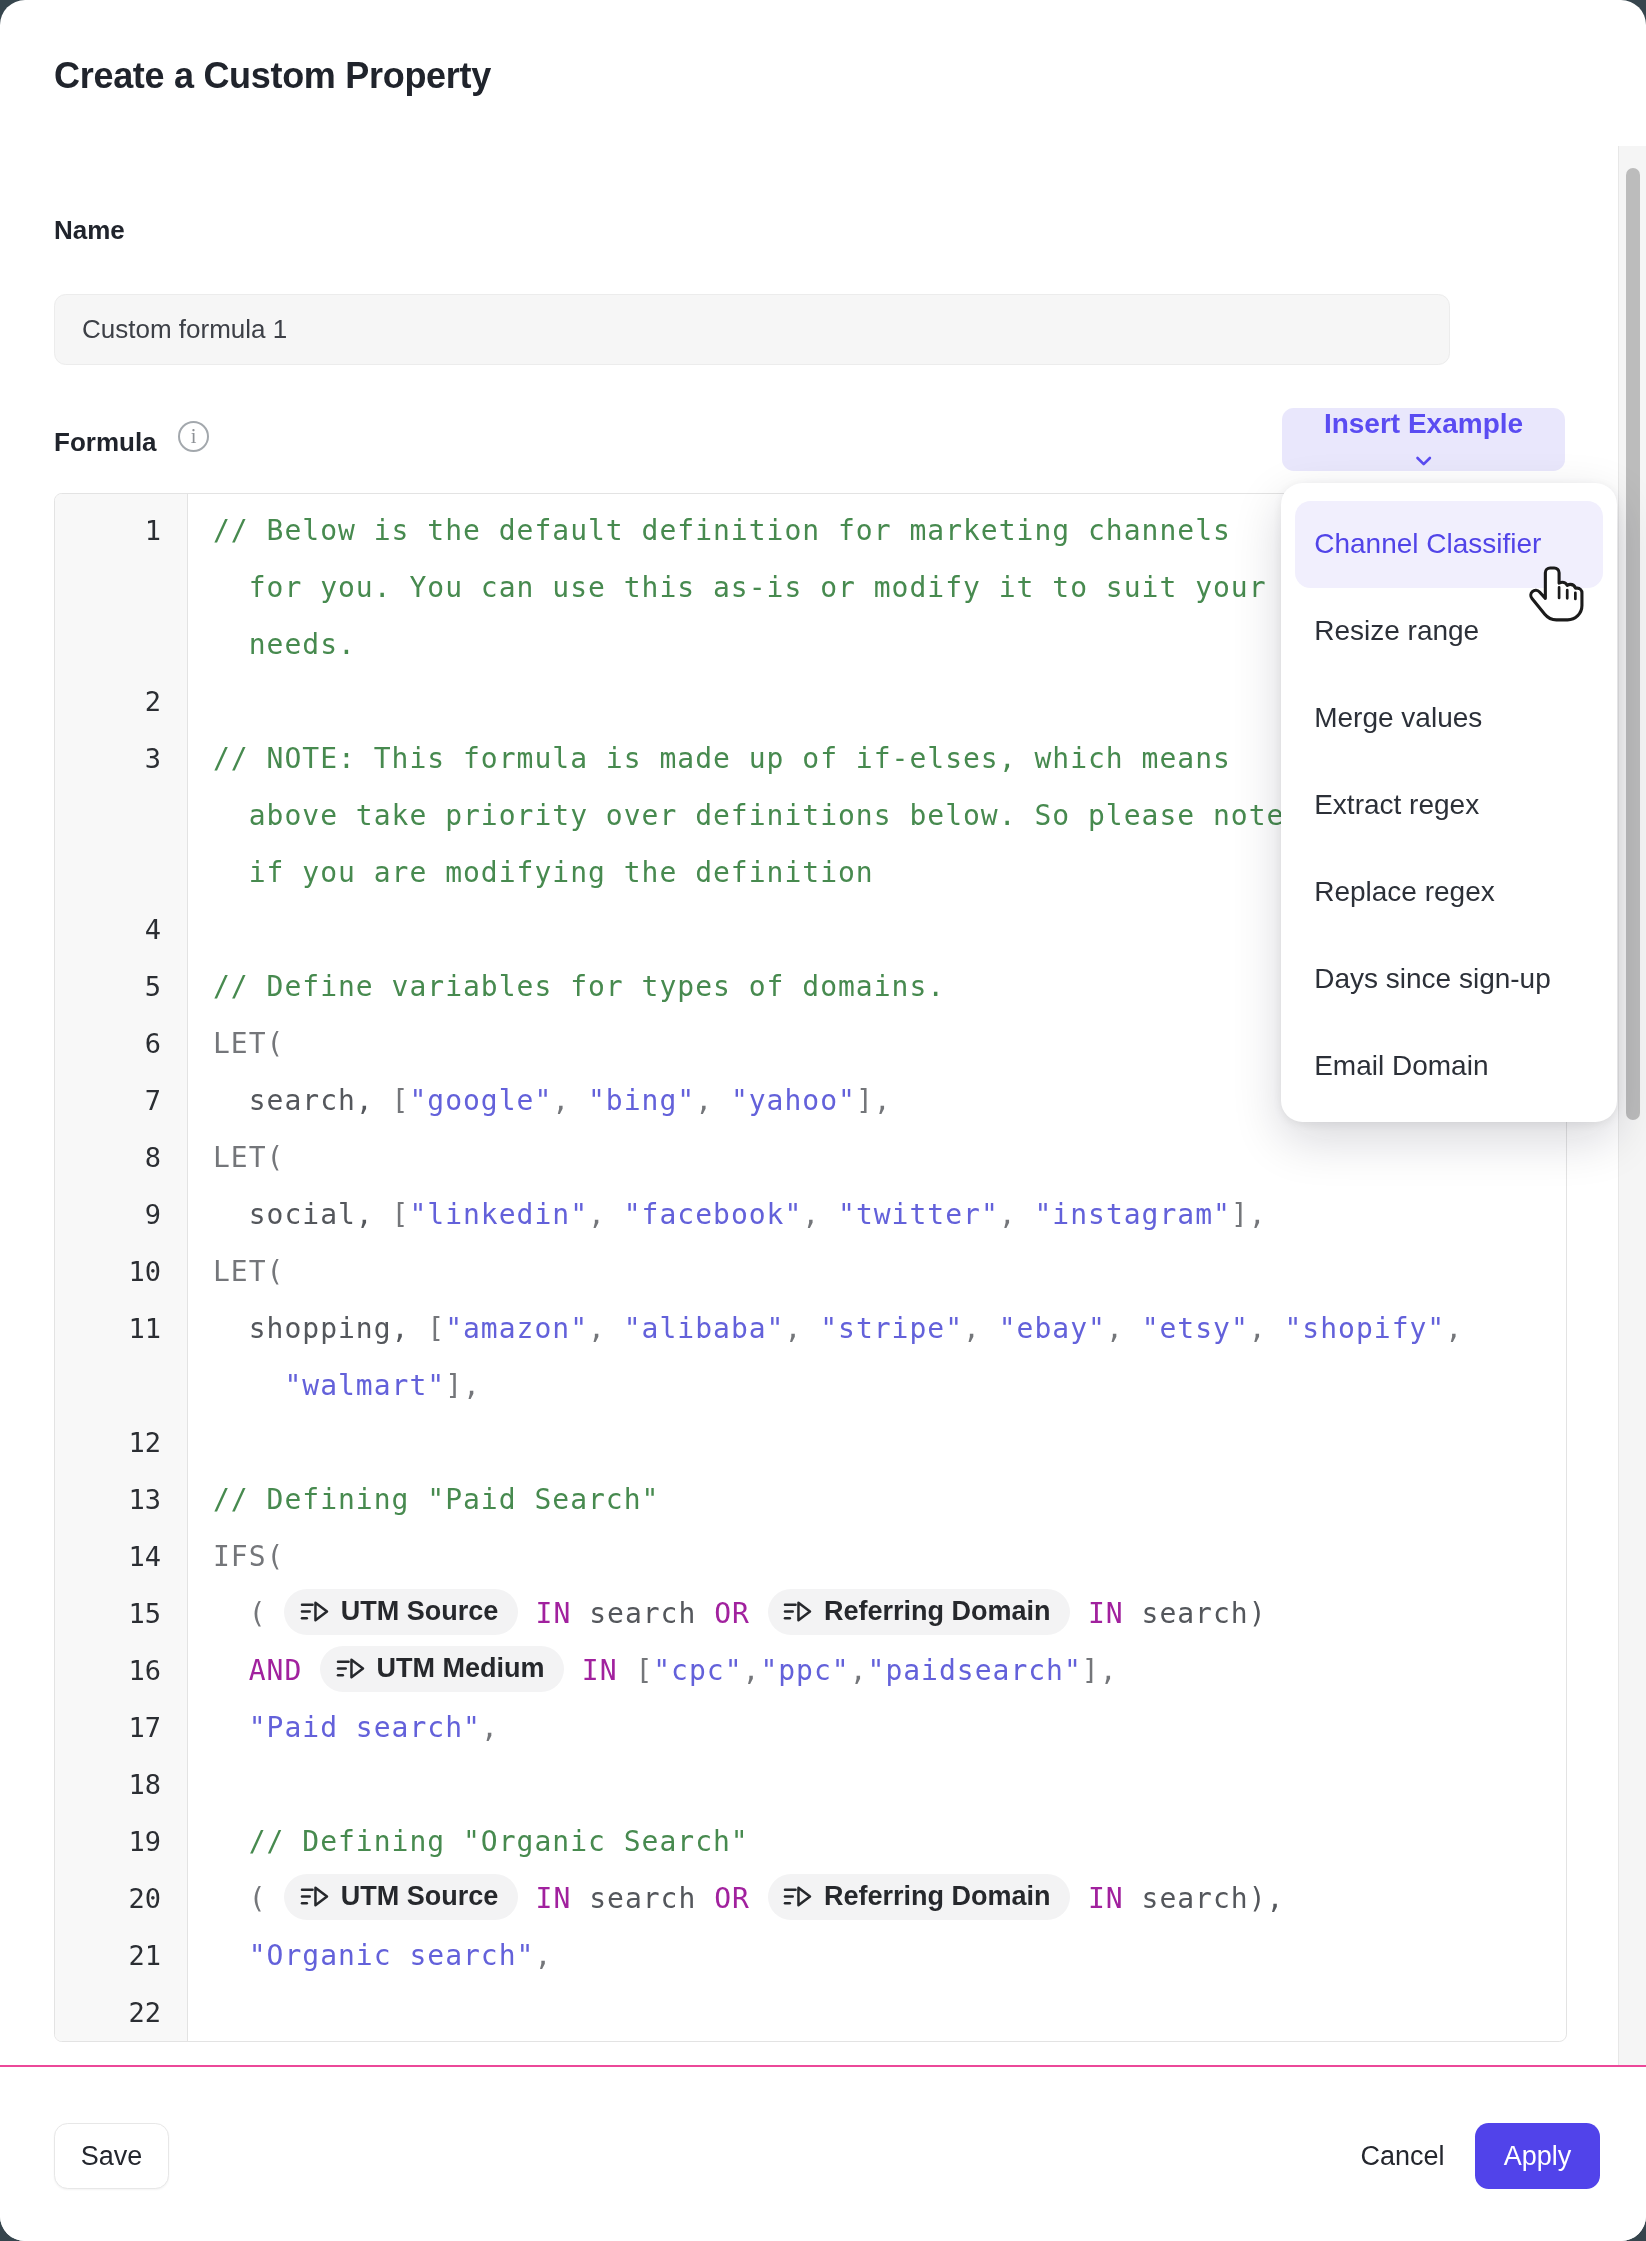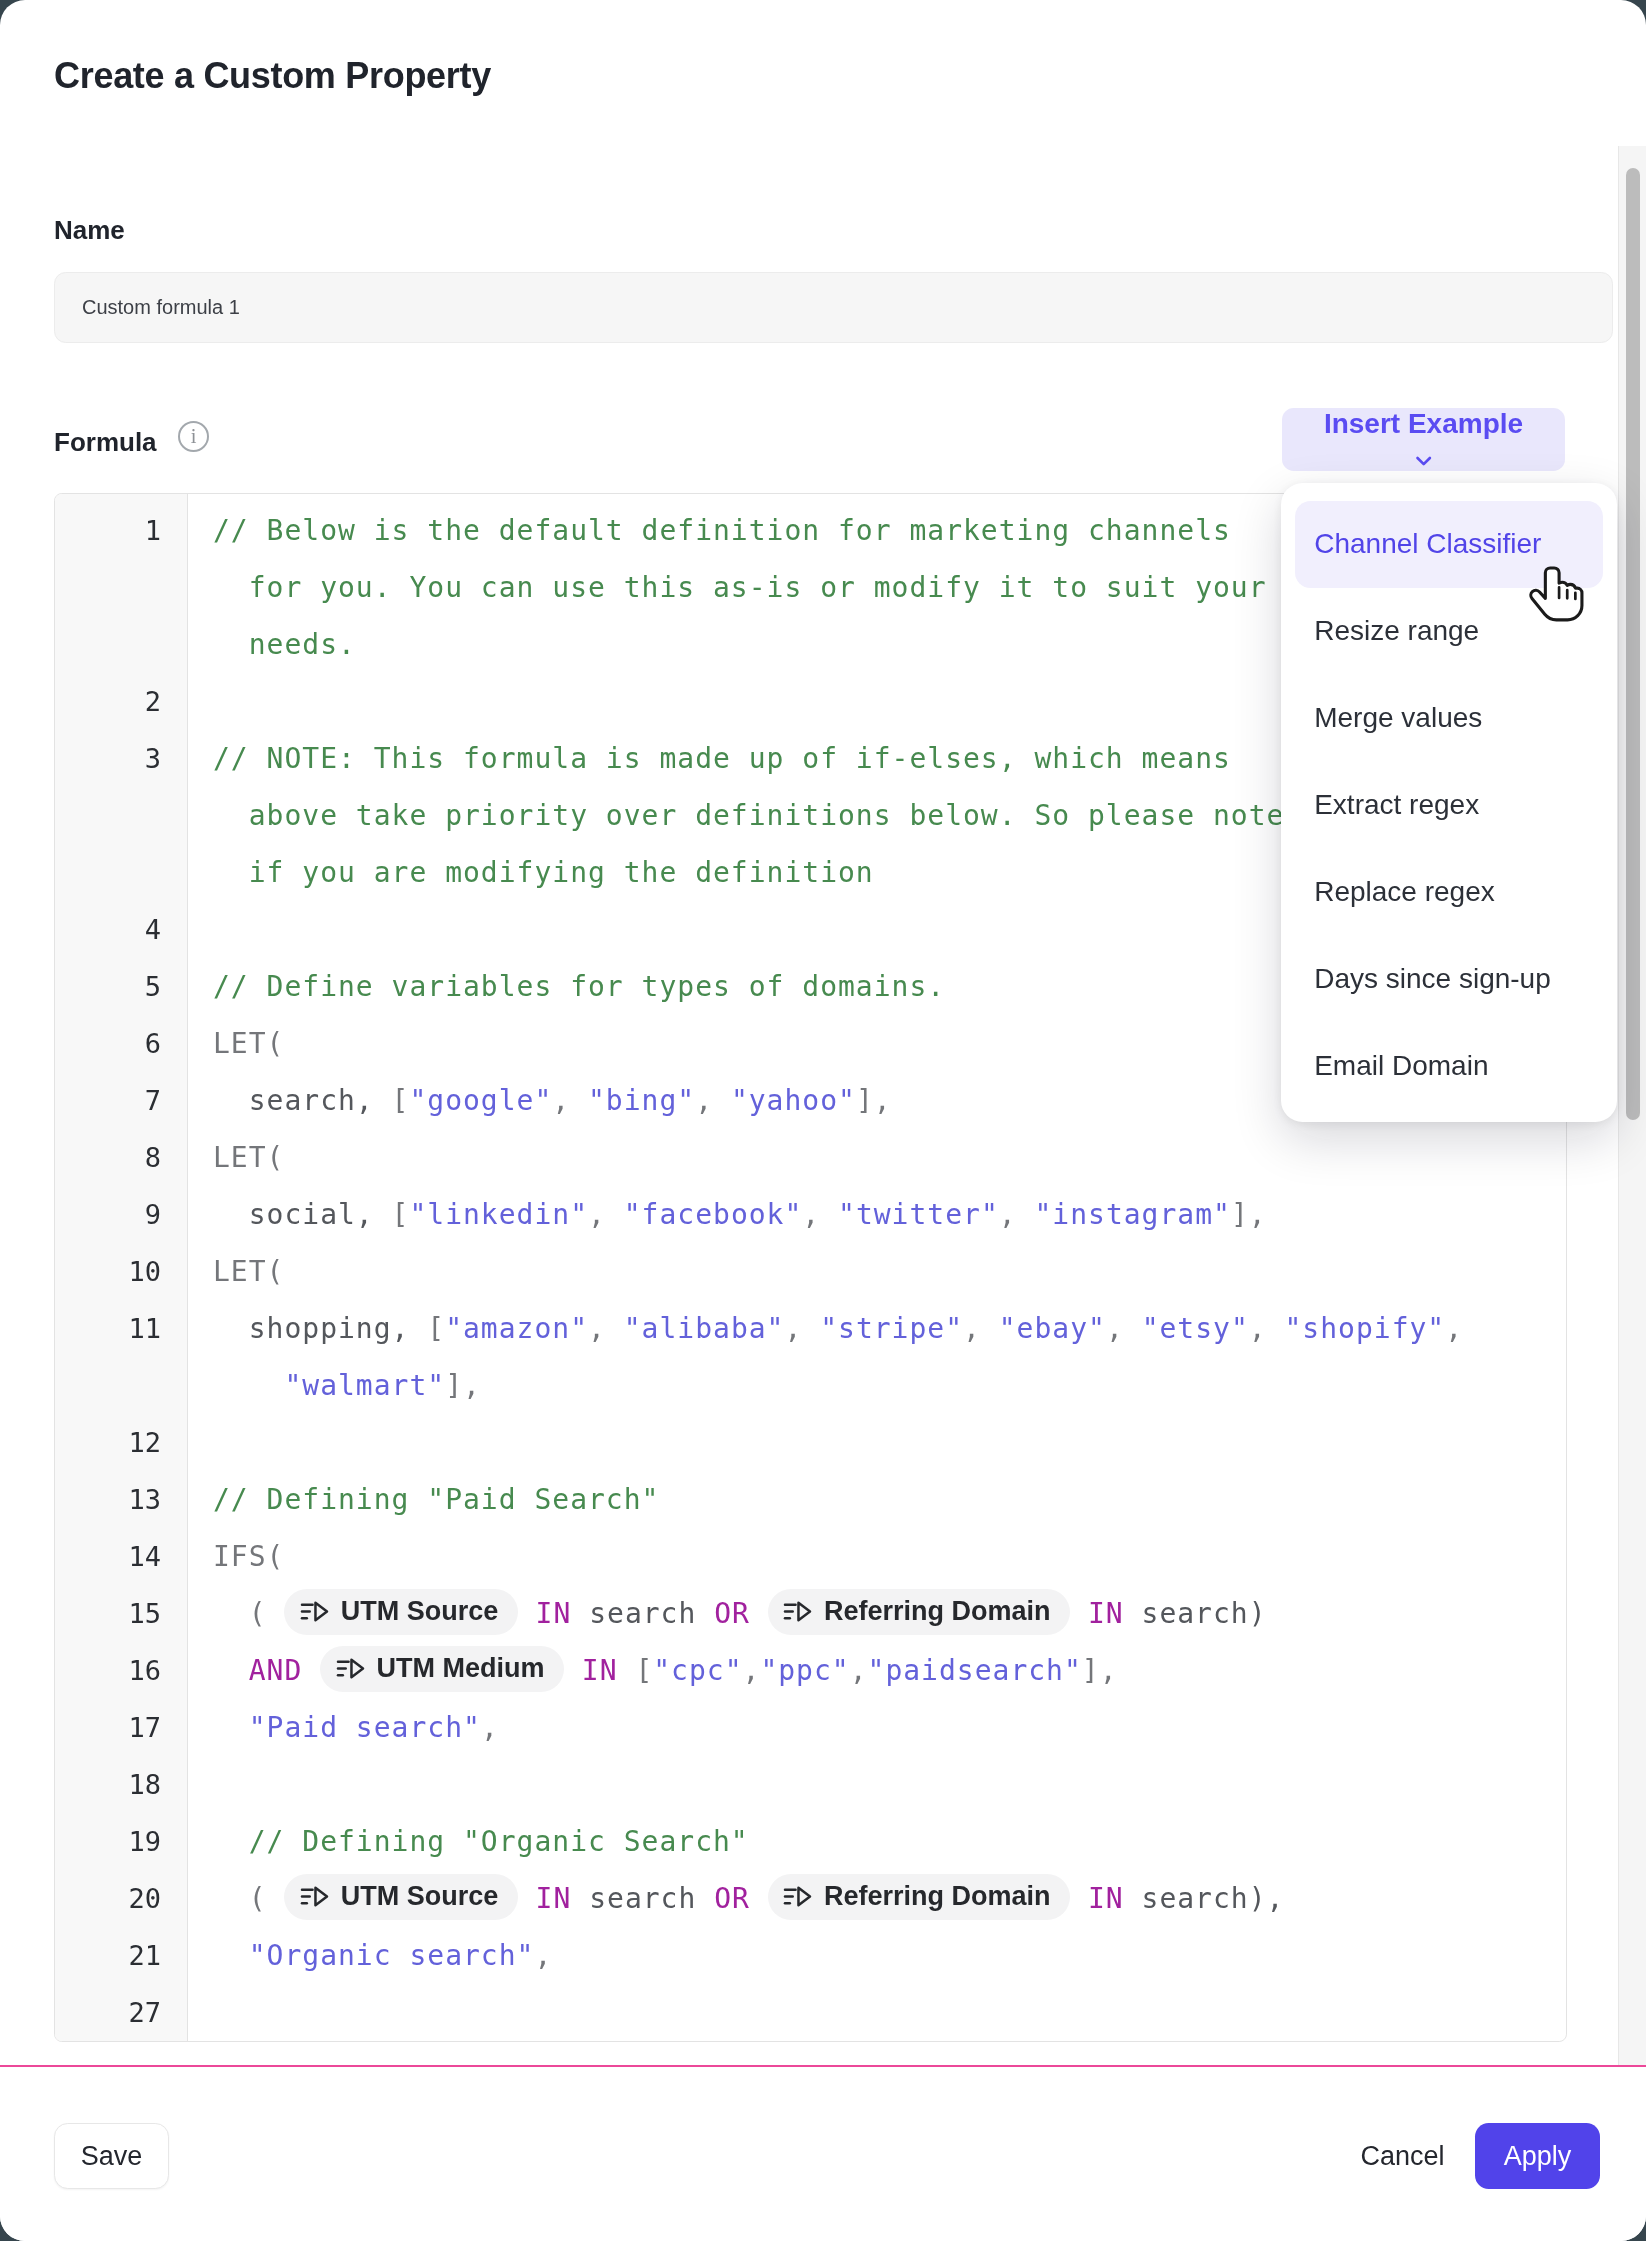--- a/index.html
+++ b/index.html
@@ -7,24 +7,24 @@
   body { background:#36454d; font-family:"Liberation Sans", sans-serif; position:relative; }
 
   .modal { position:absolute; inset:0; background:#ffffff; border-radius:25px; overflow:hidden; }
 
   .dialog-title { position:absolute; left:54px; top:55px; font-size:36px; font-weight:700;
                   color:#20242c; letter-spacing:-0.3px; }
 
   .field-label { position:absolute; left:54px; font-size:26px; font-weight:700; color:#20242c; }
   .name-label { top:215px; }
 
-  .name-input { position:absolute; left:54px; top:272px; width:1559px; height:71px;
+  .name-input { position:absolute; left:54px; top:294px; width:1396px; height:71px;
                 background:#f6f6f6; border:1px solid #ececec; border-radius:11.7px;
                 font-family:"Liberation Sans", sans-serif;
-                font-size:20px; color:#3d4047; padding:0 27px; outline:none; }
+                font-size:26px; color:#3d4047; padding:0 27px; outline:none; }
 
   .formula-label { top:427px; }
   .info-icon { position:absolute; left:178px; top:421px; width:31px; height:31px;
                border:2px solid #a3a8ad; border-radius:50%; color:#8d9196;
                font-family:"Liberation Serif", serif; font-size:20.5px; text-align:center;
                line-height:27px; }
 
   .insert-example-btn { position:absolute; left:1282px; top:408px; width:283px; height:63px;
                background:#e9e7fc; border:none; border-radius:11.7px; cursor:pointer;
                display:flex; align-items:center; justify-content:center; gap:9.8px;
@@ -148,21 +148,21 @@
     <line x1="2" y1="13" x2="10" y2="13"></line>
     <line x1="2" y1="20" x2="7" y2="20"></line>
     <path d="M16 4 L28 13 L16 22 Z"></path>
   </svg><span>UTM Source</span></span><span class="tok-pun"> </span><span class="tok-kw">IN</span><span class="tok-id"> search </span><span class="tok-kw">OR</span><span class="tok-pun"> </span><span class="prop-pill"><svg width="29" height="25" viewBox="0 0 30 26" fill="none" stroke="#26282c" stroke-width="2.6" stroke-linecap="round" stroke-linejoin="round">
     <line x1="2" y1="6" x2="13" y2="6"></line>
     <line x1="2" y1="13" x2="10" y2="13"></line>
     <line x1="2" y1="20" x2="7" y2="20"></line>
     <path d="M16 4 L28 13 L16 22 Z"></path>
   </svg><span>Referring Domain</span></span><span class="tok-pun"> </span><span class="tok-kw">IN</span><span class="tok-id"> search),</span></span></div>
         <div class="crow"><span class="gut">21</span><span class="code"><span class="tok-pun">  </span><span class="tok-str">"Organic search"</span><span class="tok-pun">,</span></span></div>
-        <div class="crow"><span class="gut">27</span><span class="code"></span></div>
+        <div class="crow"><span class="gut">22</span><span class="code"></span></div>
       </div>
   </div>
 
   <div class="scroll-track">
     <div class="scroll-thumb"></div>
   </div>
 
   <div class="dropdown" id="dropdown">
       <div class="dd-item active">Channel Classifier</div>
       <div class="dd-item">Resize range</div>

